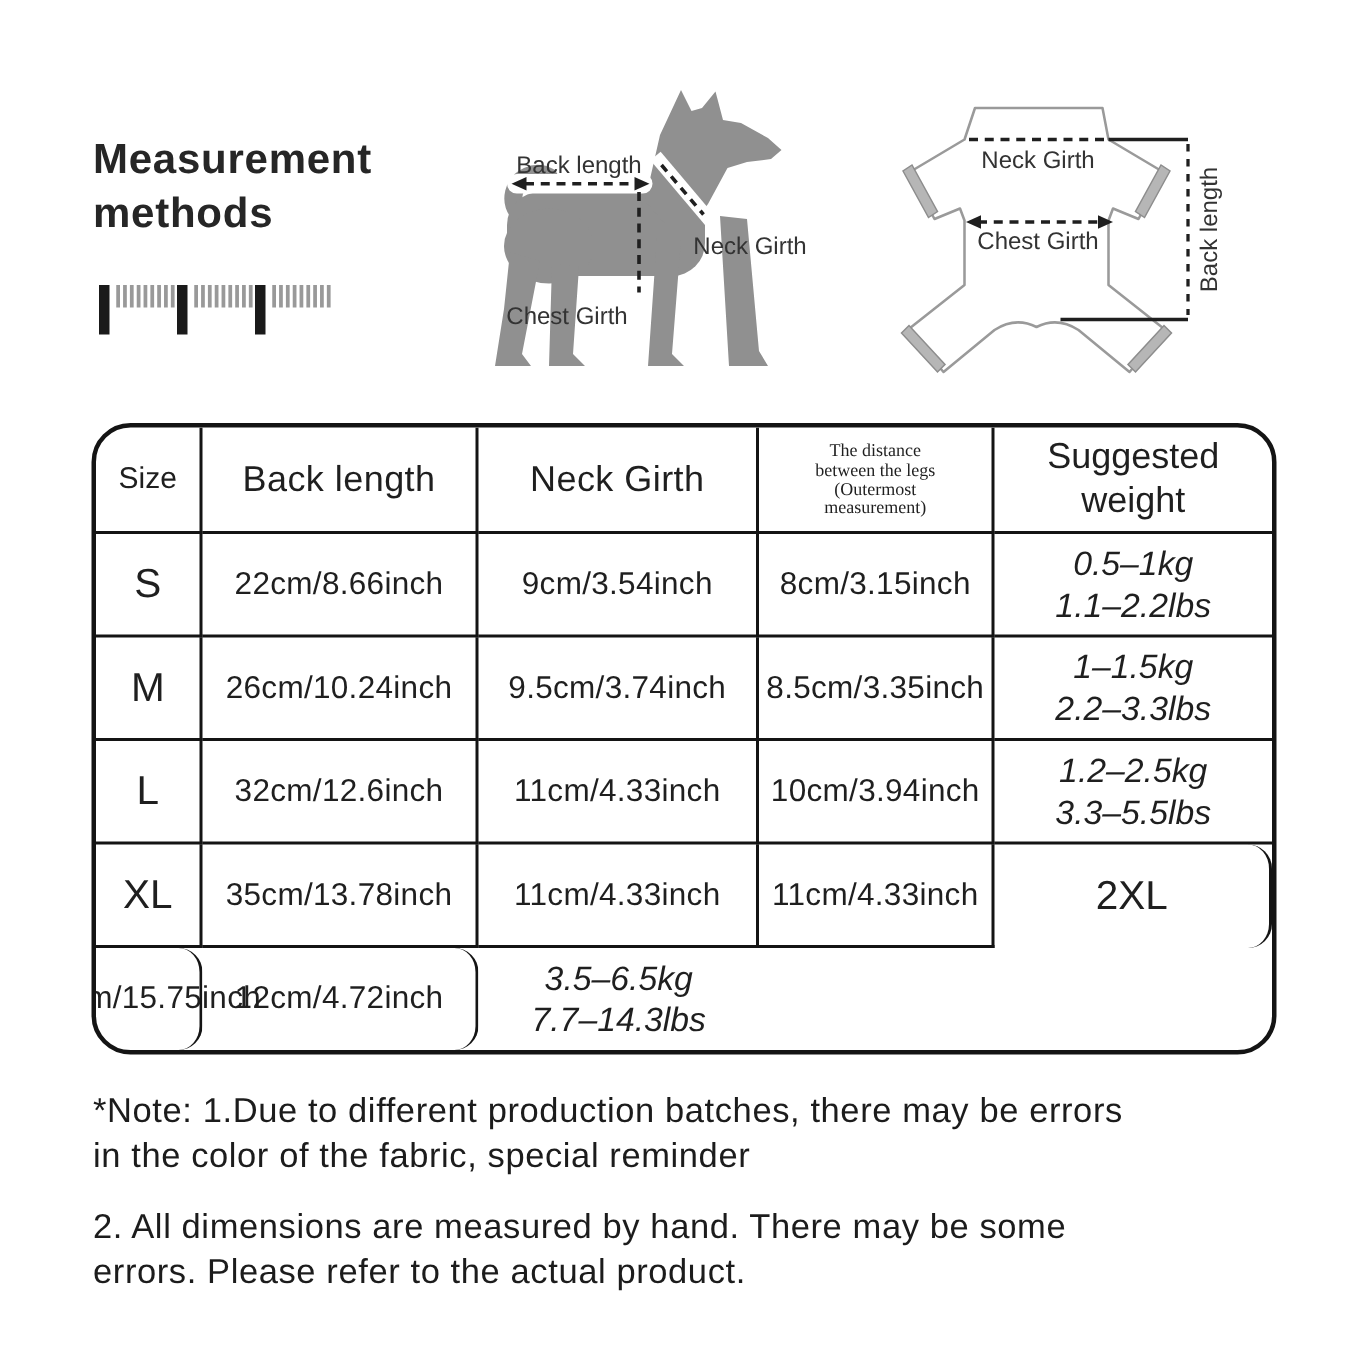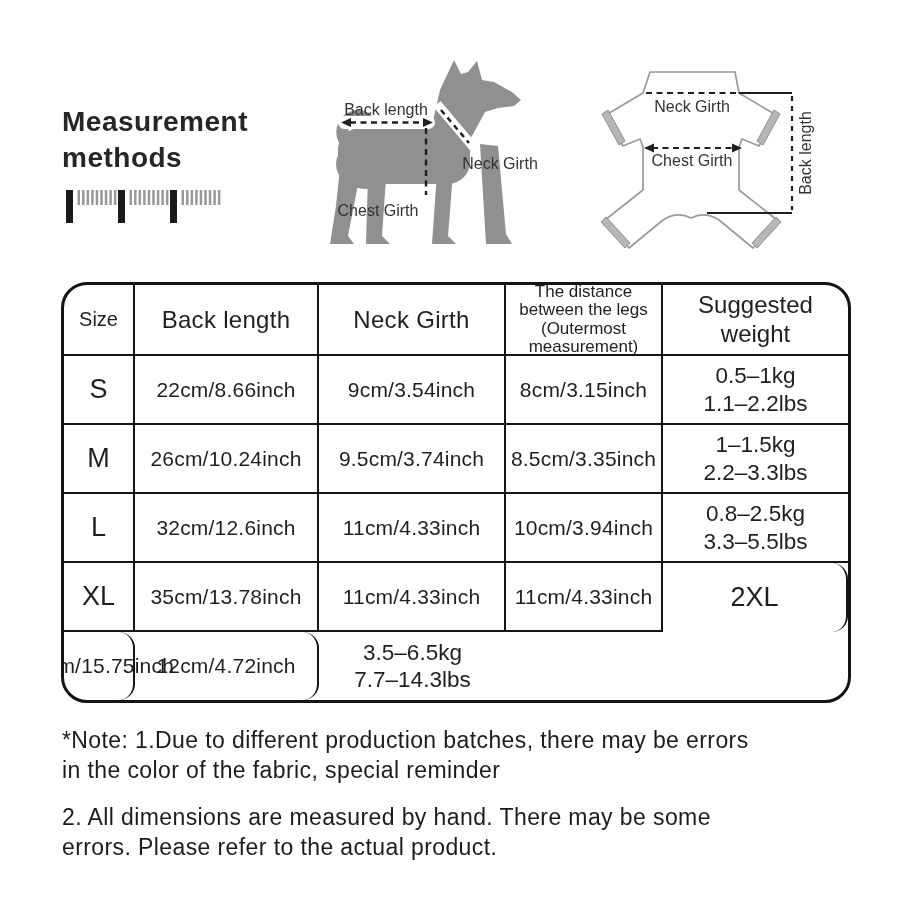--- a/index.html
+++ b/index.html
@@ -1,21 +1,21 @@
 <!DOCTYPE html>
 <html><head>
 <meta charset="utf-8">
 <style>
   html,body{margin:0;padding:0;}
   body{
     width:900px;height:900px;background:#ffffff;position:relative;overflow:hidden;
     font-family:"Liberation Sans", sans-serif;color:#1f1f1f;
   }
   .title{
-    position:absolute;left:62px;top:104px;
+    position:absolute;left:62px;top:88px;
     font-size:28px;font-weight:bold;line-height:1.27;letter-spacing:.5px;color:#262626;
   }
   .ruler{position:absolute;left:64px;top:189px;}
   svg.dog{position:absolute;left:322px;top:46px;}
   svg.garment{position:absolute;left:595px;top:50px;}
   .diag-label{font-size:16px;fill:#333;font-family:"Liberation Sans",sans-serif;}
   .size-table{
     position:absolute;left:61px;top:282px;width:790px;height:421px;
     box-sizing:border-box;border:3px solid #141414;border-radius:26px;overflow:hidden;
     display:grid;background:#fff;text-align:center;
@@ -24,25 +24,25 @@
   }
   .cl{
     display:flex;flex-direction:column;justify-content:center;align-items:center;
     border-right:2.5px solid #141414;border-bottom:2.5px solid #141414;
     box-sizing:border-box;padding:0 2px;
   }
   .ec{border-right:none;}
   .er{border-bottom:none;border-radius:16px;}
   .h-size{font-size:20px;}
   .h-main{font-size:24px;letter-spacing:.3px;}
-  .h-dist div{font-size:17px;line-height:1.08;}
+  .h-dist div{font-size:12px;line-height:1.08;font-family:Liberation Serif, serif;}
   .h-w div{font-size:24px;line-height:1.18;}
   .d-size{font-size:27px;}
   .d-val{font-size:21px;letter-spacing:.2px;}
-  .d-w div{font-size:22.5px;line-height:1.22;}
+  .d-w div{font-size:22.5px;line-height:1.22;font-style:italic;}
   .notes{
     position:absolute;left:62px;top:726px;width:812px;
     font-size:23px;line-height:1.3;letter-spacing:.4px;color:#1c1c1c;
   }
   .note2{margin-top:17px;}
 </style>
 </head>
 <body>
 
 <div>
@@ -166,21 +166,21 @@
     <div class="cl d-w ec">
       <div>1–1.5kg</div>
       <div>2.2–3.3lbs</div>
     </div>
 
     <div class="cl d-size">L</div>
     <div class="cl d-val">32cm/12.6inch</div>
     <div class="cl d-val">11cm/4.33inch</div>
     <div class="cl d-val">10cm/3.94inch</div>
     <div class="cl d-w ec">
-      <div>0.8–2.5kg</div>
+      <div>1.2–2.5kg</div>
       <div>3.3–5.5lbs</div>
     </div>
 
     <div class="cl d-size">XL</div>
     <div class="cl d-val">35cm/13.78inch</div>
     <div class="cl d-val">11cm/4.33inch</div>
     <div class="cl d-val">11cm/4.33inch</div>
 
     <div class="cl d-size er">2XL</div>
     <div class="cl d-val er">40cm/15.75inch</div>

